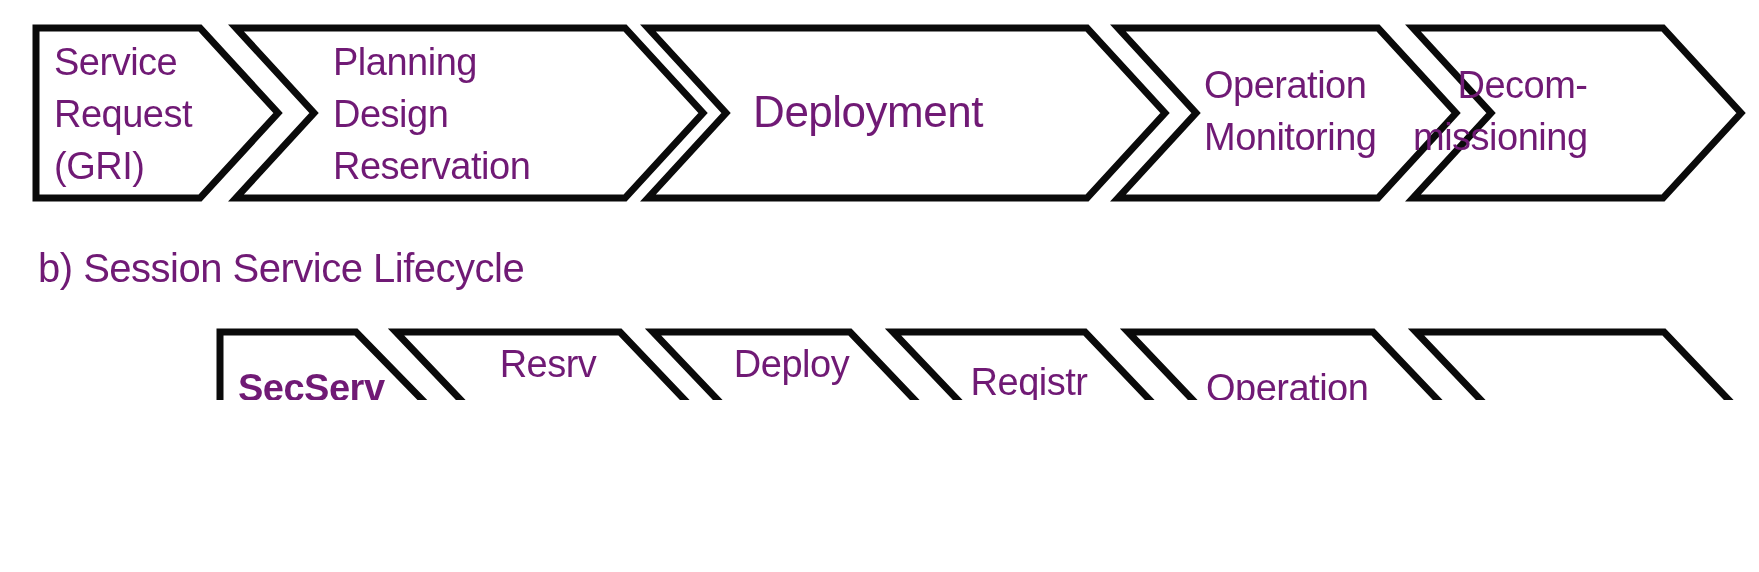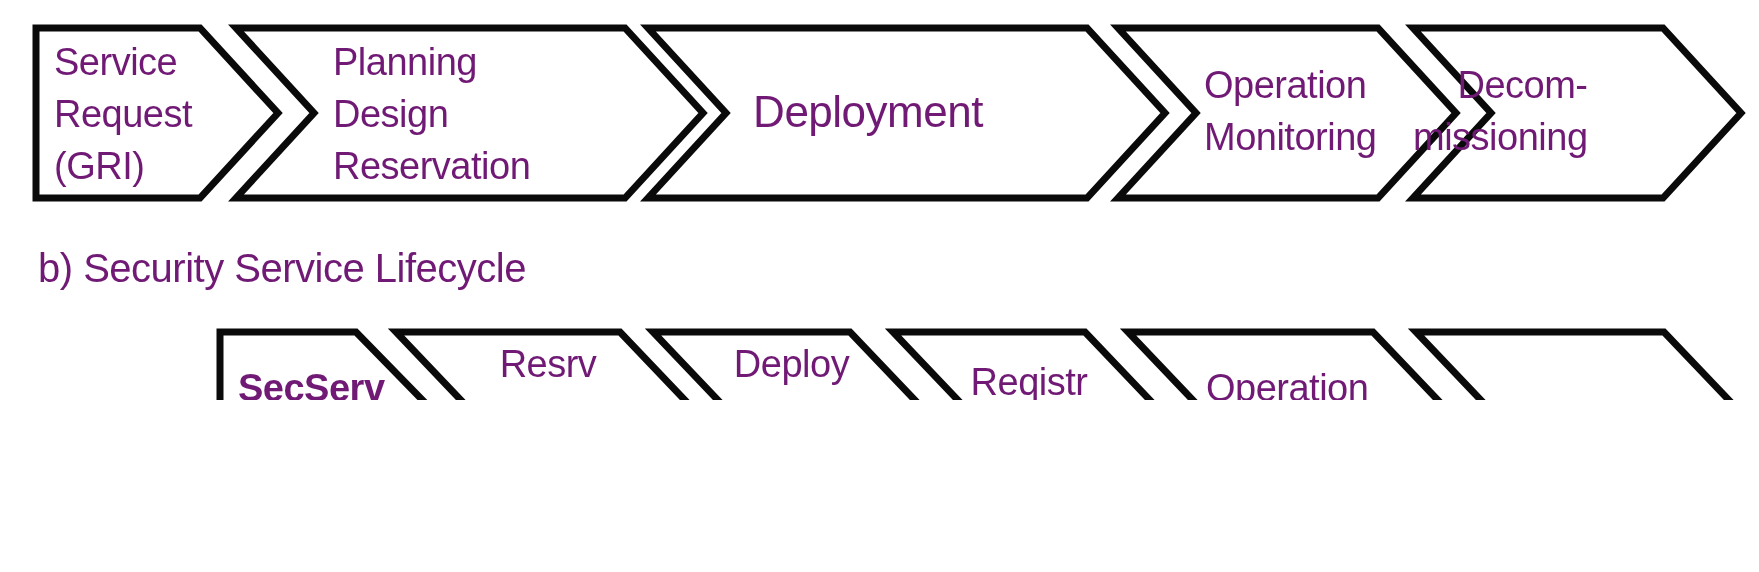--- a/index.html
+++ b/index.html
@@ -83,21 +83,21 @@
 (GRI)</div>
   <div class="stage-label t3 center">Deployment</div>
   <div class="stage-label t2">Planning
 Design
 Reservation</div>
   <div class="stage-label t4">Operation
 Monitoring</div>
   <div class="stage-label t5">Decom-
 missioning</div>
 
-  <div class="section-label">b) Security Service Lifecycle</div>
+  <div class="section-label">b) Session Service Lifecycle</div>
 
   <div class="stage-label b1">SecServ
 Request</div>
   <div class="stage-label b3 center">Deploy
 Rtm Bind
 Bootstr</div>
   <div class="stage-label b2 center">Resrv
 Session
 Binding</div>
   <div class="stage-label b4 center">Reqistr

